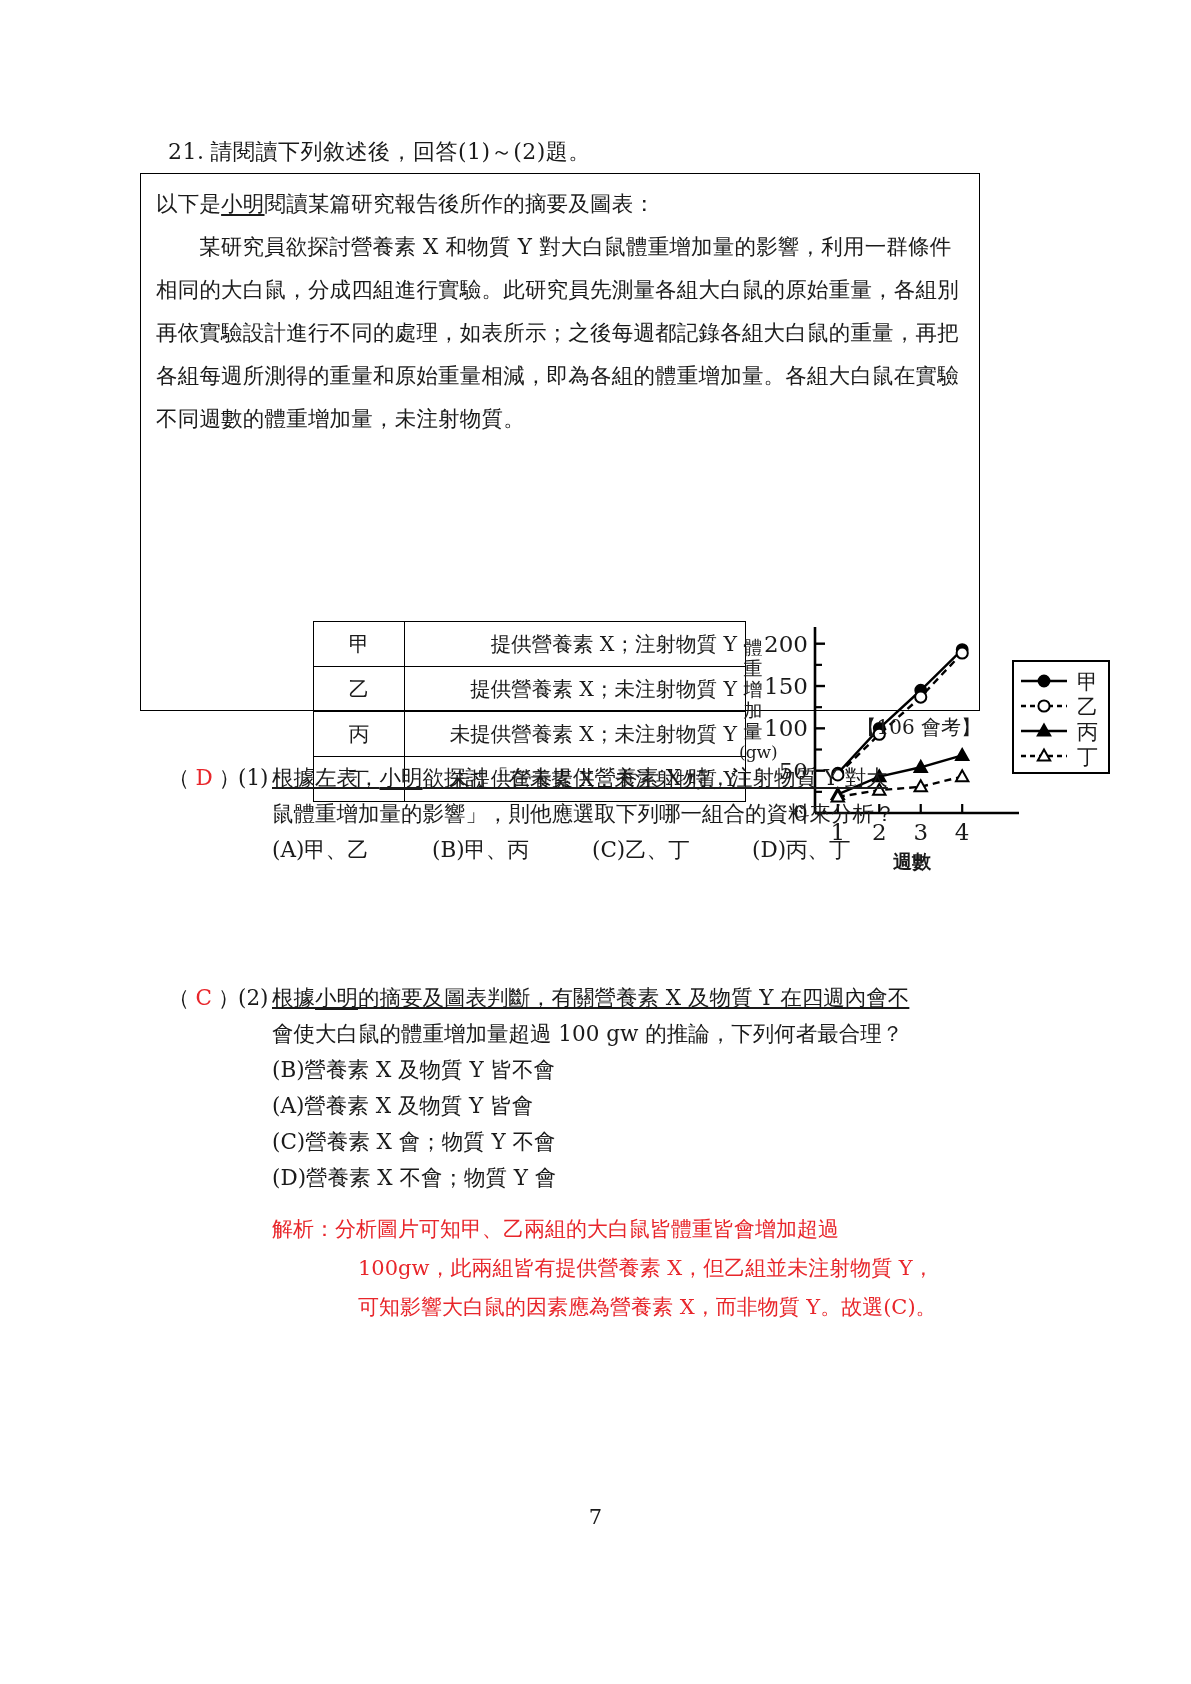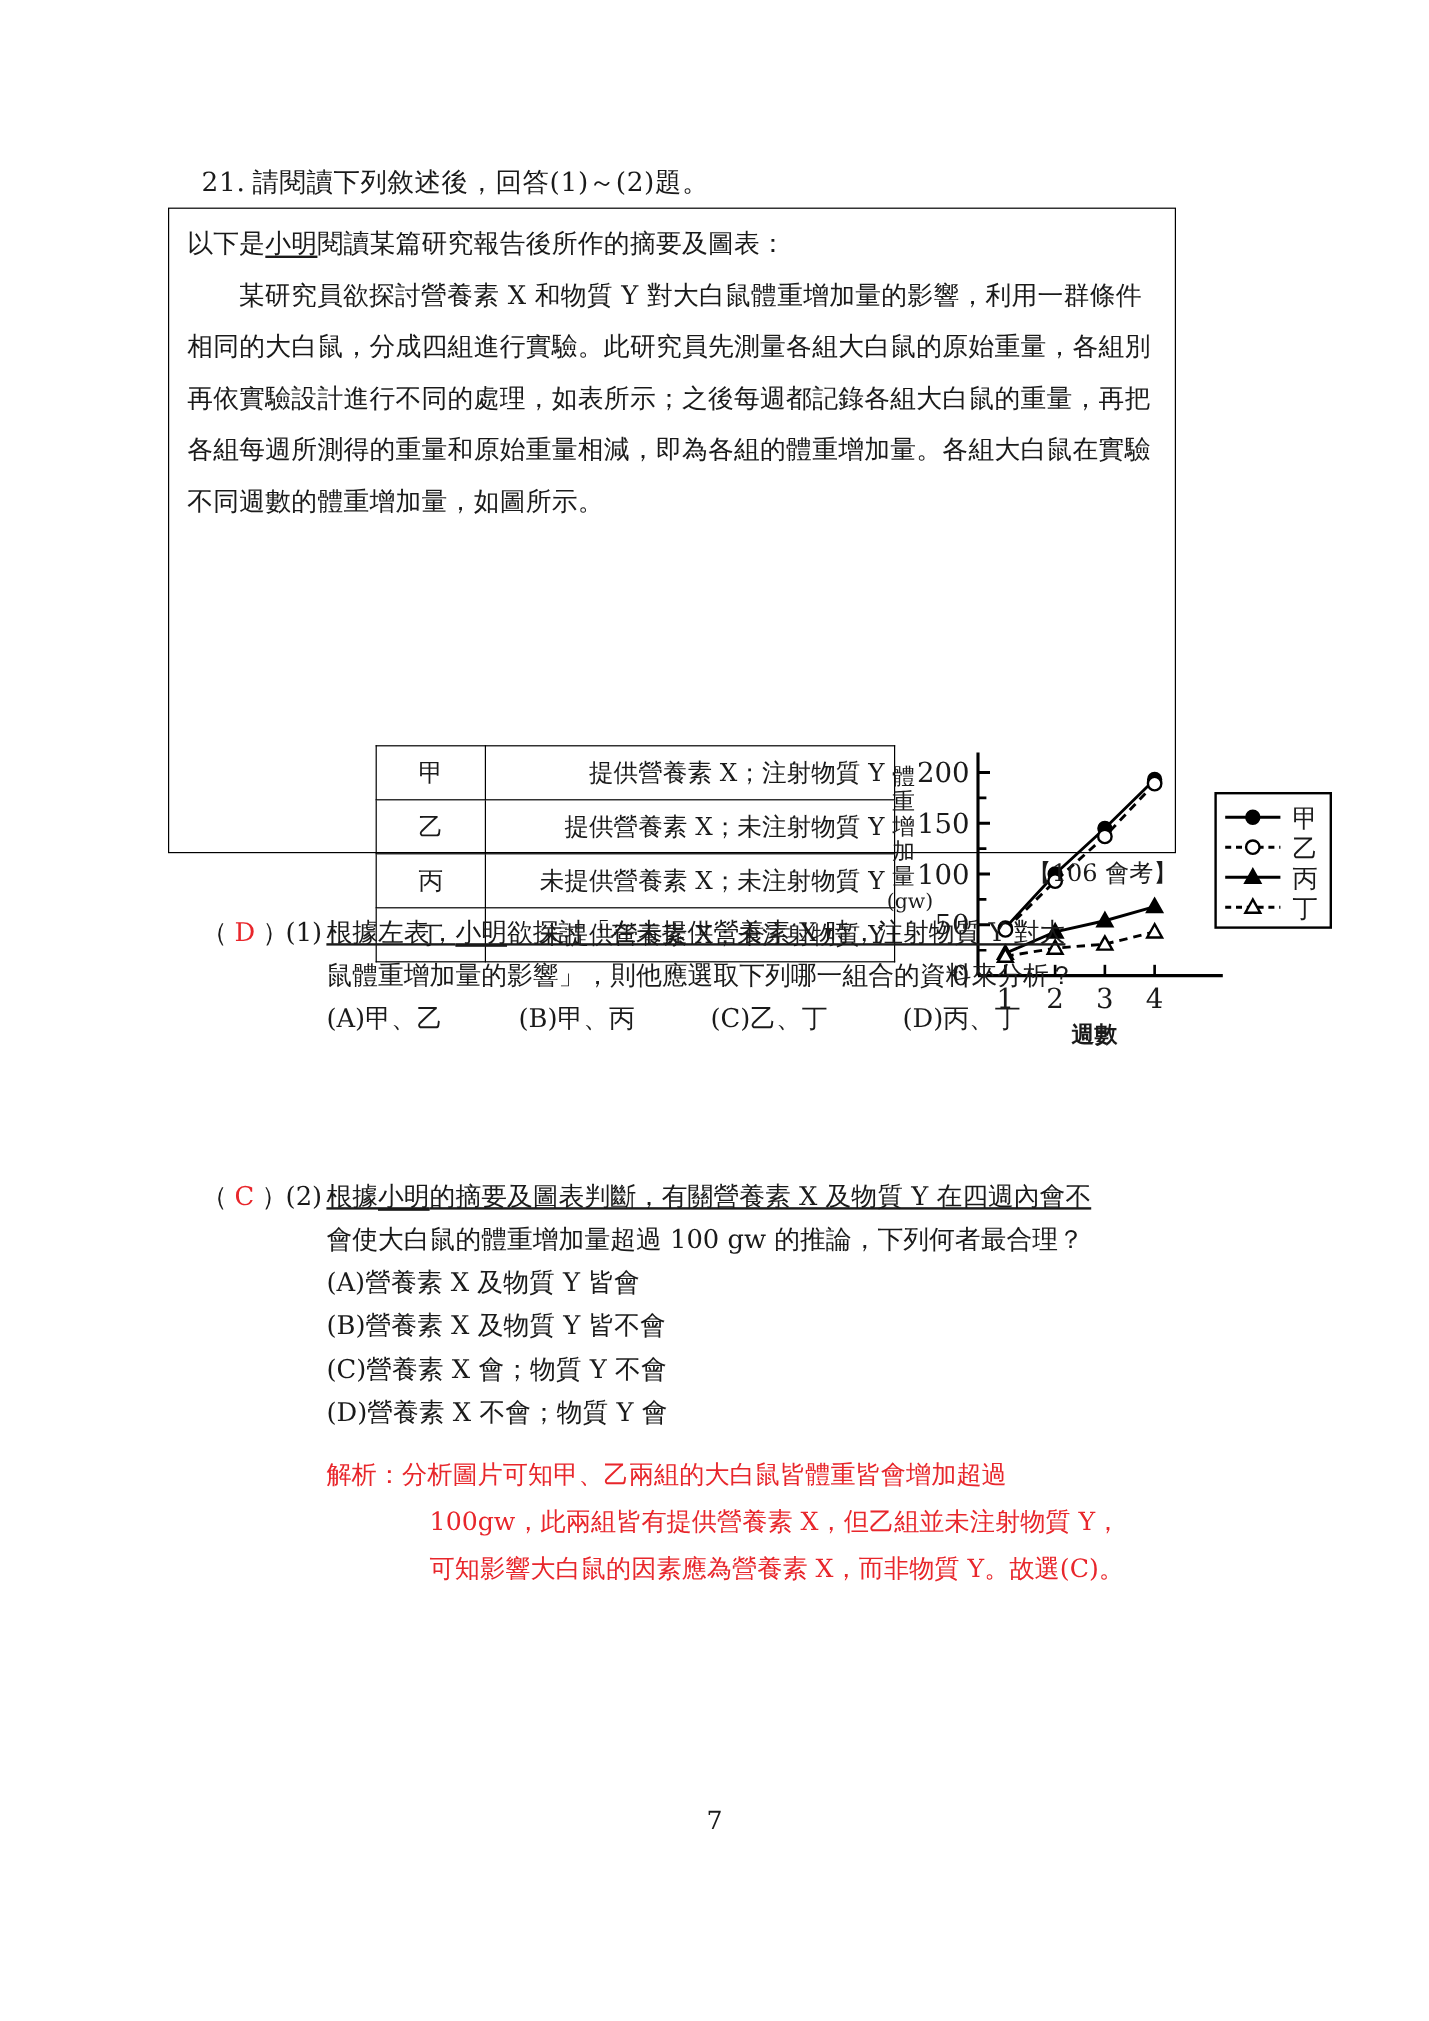--- a/index.html
+++ b/index.html
@@ -171,21 +171,21 @@
 
 <div class="page">
 
   <div class="stem-line">
     <span class="stem-num">21.</span><span>請閱讀下列敘述後，回答(1)～(2)題。</span>
   </div>
 
   <div class="passage-box">
     <div class="passage-text">
       <p><span>以下是</span><span class="u">小明</span><span>閱讀某篇研究報告後所作的摘要及圖表：</span></p>
-      <p class="indent2">某研究員欲探討營養素 X 和物質 Y 對大白鼠體重增加量的影響，利用一群條件相同的大白鼠，分成四組進行實驗。此研究員先測量各組大白鼠的原始重量，各組別再依實驗設計進行不同的處理，如表所示；之後每週都記錄各組大白鼠的重量，再把各組每週所測得的重量和原始重量相減，即為各組的體重增加量。各組大白鼠在實驗不同週數的體重增加量，如圖所示。</p>
+      <p class="indent2">某研究員欲探討營養素 X 和物質 Y 對大白鼠體重增加量的影響，利用一群條件相同的大白鼠，分成四組進行實驗。此研究員先測量各組大白鼠的原始重量，各組別再依實驗設計進行不同的處理，如表所示；之後每週都記錄各組大白鼠的重量，再把各組每週所測得的重量和原始重量相減，即為各組的體重增加量。各組大白鼠在實驗不同週數的體重增加量，未注射物質。</p>
     </div>
 
     <table class="group-table">
       <tbody>
         <tr>
           <td class="col-group">甲</td>
           <td class="col-treat">提供營養素 X；注射物質 Y</td>
         </tr>
         <tr>
           <td class="col-group">乙</td>
@@ -307,22 +307,22 @@
     </div>
   </div>
 
   <div class="qblock q2">
     <div class="qhead">
       <div class="ans-wrap">（<span class="ans">C</span>）</div>
       <div class="qnum">(2)</div>
       <div class="qbody"><span>根據</span><span class="u">小明</span><span>的摘要及圖表判斷，有關營養素 X 及物質 Y 在四週內會不</span></div>
     </div>
     <div class="qline ind">會使大白鼠的體重增加量超過 100 gw 的推論，下列何者最合理？</div>
+    <div class="qline ind">(B)營養素 X 及物質 Y 皆不會</div>
     <div class="qline ind">(A)營養素 X 及物質 Y 皆會</div>
-    <div class="qline ind">(B)營養素 X 及物質 Y 皆不會</div>
     <div class="qline ind">(C)營養素 X 會；物質 Y 不會</div>
     <div class="qline ind">(D)營養素 X 不會；物質 Y 會</div>
     <div class="explain">
       <span class="exp-first"><span>解析：</span><span>分析圖片可知甲、乙兩組的大白鼠皆體重皆會增加超過</span></span>
       <span class="exp-cont">100gw，此兩組皆有提供營養素 X，但乙組並未注射物質 Y，</span>
       <span class="exp-cont">可知影響大白鼠的因素應為營養素 X，而非物質 Y。故選(C)。</span>
     </div>
   </div>
 
   <div class="page-number">7</div>

